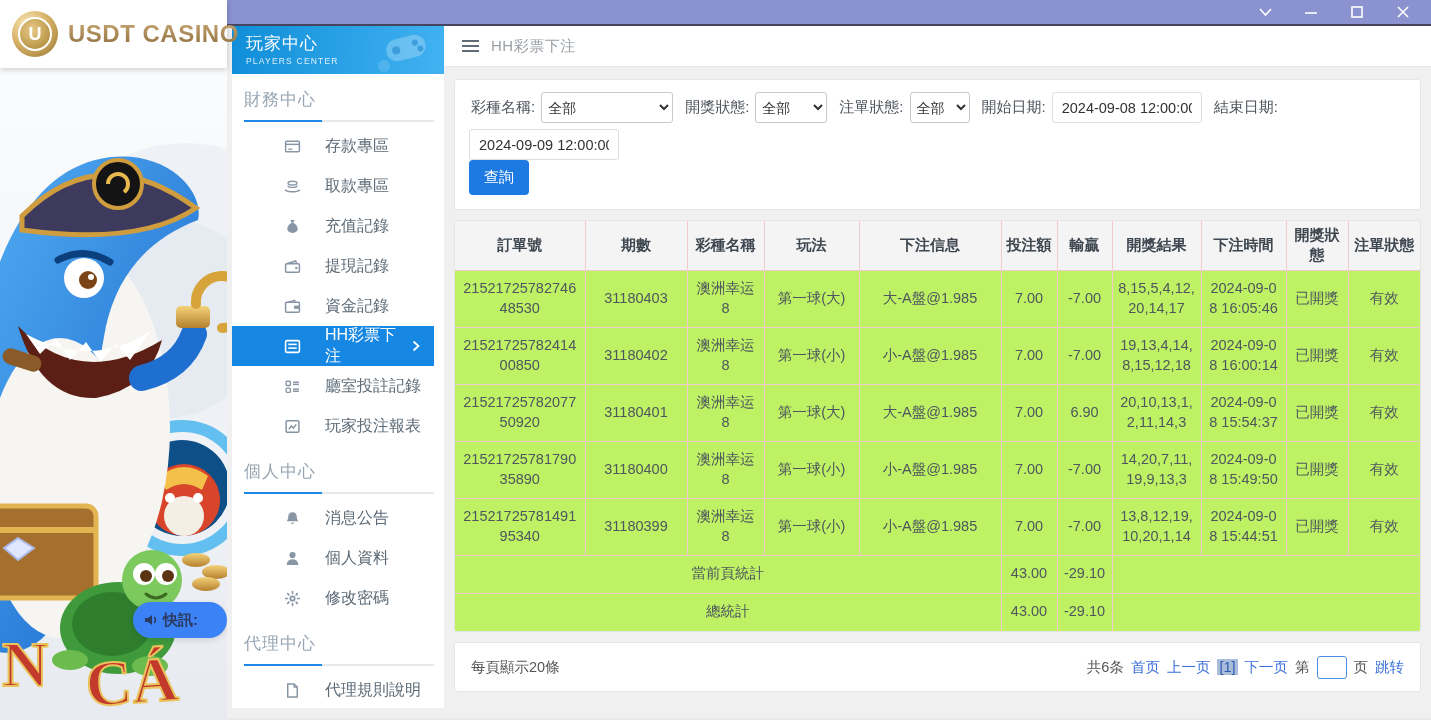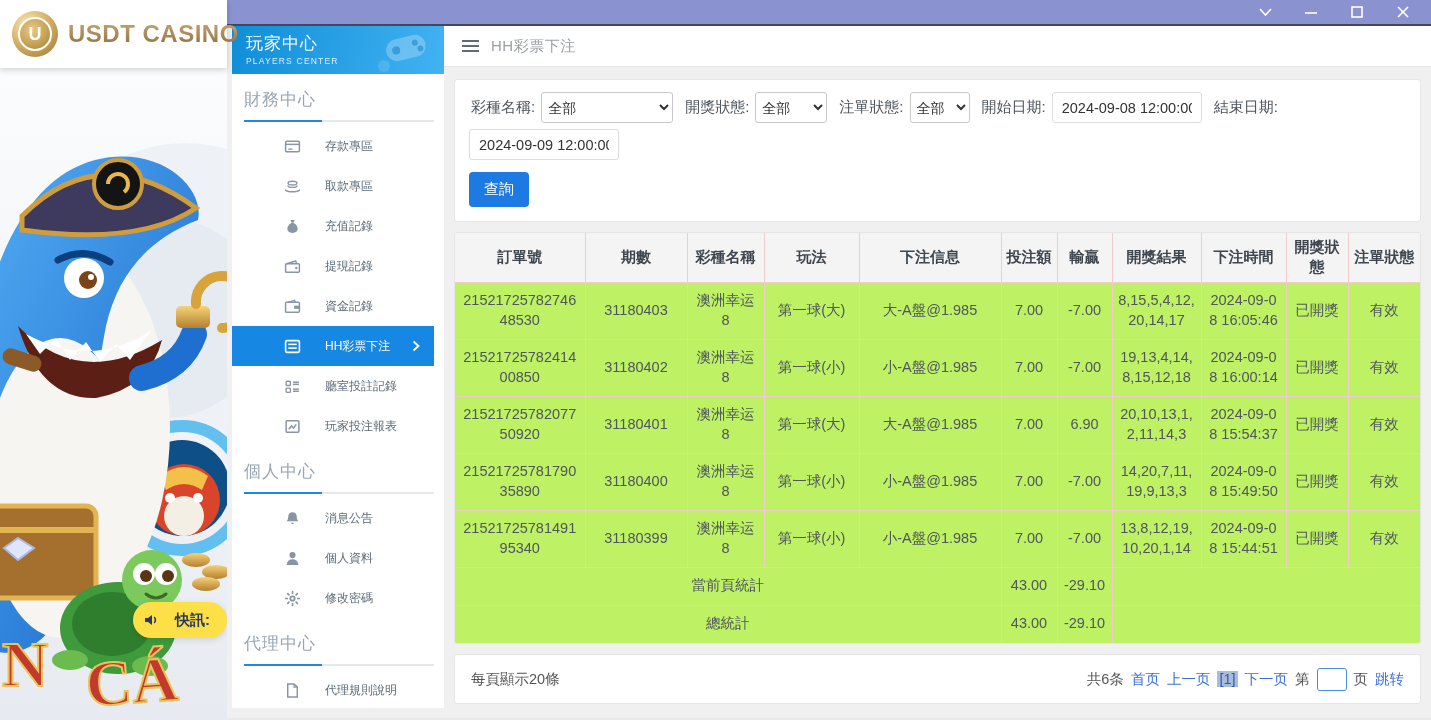--- a/index.html
+++ b/index.html
@@ -7,39 +7,39 @@
   body { font-family:"Liberation Sans","DejaVu Sans",sans-serif; background:#e9e9eb; }
   .screen { position:relative; width:1431px; height:720px; }
 
   
   .left-col { position:absolute; left:0; top:0; width:227px; height:720px; background:#f2f4f7; z-index:5; }
   .logo-box { height:68px; background:#ffffff; display:flex; align-items:center; gap:10px; padding:0 12px; box-shadow:0 2px 6px rgba(0,0,0,.18); position:relative; z-index:6; }
   .logo-coin { width:46px; height:46px; border-radius:50%; background:radial-gradient(circle at 35% 30%, #f9edc0, #d9b269 45%, #9a7a34 95%); display:flex; align-items:center; justify-content:center; flex:0 0 auto; }
   .logo-coin-inner { width:34px; height:34px; border-radius:50%; border:2px solid #fff; background:radial-gradient(circle at 40% 35%, #e8c887, #a8842f); display:flex; align-items:center; justify-content:center; color:#fff; font-weight:bold; font-size:18px; }
   .logo-text { font-size:24px; font-weight:800; letter-spacing:.5px; background:linear-gradient(180deg,#c9a873,#8d6d3e); -webkit-background-clip:text; background-clip:text; color:transparent; white-space:nowrap; }
   .illustration { position:relative; width:227px; height:652px; overflow:hidden; }
-  .ticker { position:absolute; left:133px; top:534px; width:94px; height:36px; background:#fde047; border-radius:18px; box-shadow:0 2px 6px rgba(0,0,0,.12); display:flex; align-items:center; gap:16px; padding:12px 10px; color:#2c3a5e; font-weight:bold; font-size:15px; }
+  .ticker { position:absolute; left:133px; top:534px; width:94px; height:36px; background:#3b82f6; border-radius:18px; box-shadow:0 2px 6px rgba(0,0,0,.12); display:flex; align-items:center; gap:4px; padding:12px 10px; color:#2c3a5e; font-weight:bold; font-size:15px; }
 
   
   .right-col { position:absolute; left:227px; top:0; width:1204px; height:716px; }
   .titlebar { height:26px; background:#8a92d0; border-bottom:2px solid #45455e; display:flex; align-items:center; justify-content:flex-end; gap:30px; padding-right:20px; }
   .winbtn { width:16px; height:16px; display:inline-flex; align-items:center; justify-content:center; cursor:default; }
 
   .app { display:flex; height:692px; background:#f0f0f1; padding-left:5px; }
 
   
   .sidebar { width:212px; background:#fff; height:682px; flex:0 0 auto; }
   .sb-header { height:48px; background:linear-gradient(100deg,#0f8ed8,#42b2f2); color:#fff; padding:6px 14px 0; position:relative; overflow:hidden; }
   .sb-title { font-size:17px; letter-spacing:1px; }
   .sb-sub { font-size:8.5px; letter-spacing:1.2px; color:rgba(255,255,255,.85); margin-top:1px; }
   .sb-gamepad { position:absolute; right:10px; top:6px; opacity:.9; }
   .sb-section-title { font-size:17px; color:#97a5b3; padding:14px 0 0 12px; letter-spacing:1px; }
   .sb-underline { height:2px; background:#e6e9ec; margin:9px 10px 4px 12px; position:relative; }
   .sb-underline::before { content:""; position:absolute; left:0; top:0; height:2px; width:78px; background:#1e88e5; }
-  .sb-item { height:40px; display:flex; align-items:center; padding-left:52px; margin-right:10px; color:#5c6b77; font-size:12px; cursor:pointer; position:relative; }
+  .sb-item { height:40px; display:flex; align-items:center; padding-left:52px; margin-right:10px; color:#5c6b77; font-size:16px; cursor:pointer; position:relative; }
   .sb-icon { width:17px; height:17px; margin-right:24px; color:#8795a5; display:inline-flex; flex:0 0 auto; }
   .sb-icon svg { width:100%; height:100%; }
   .sb-item.active { background:#1787e4; color:#fff; }
   .sb-item.active .sb-icon { color:#fff; }
   .sb-item .chev { margin-left:auto; padding-right:14px; display:none; }
   .sb-item.active .chev { display:inline-flex; }
 
   
   .main { flex:1; display:flex; flex-direction:column; min-width:0; }
   .topbar { height:41px; background:#fff; border-bottom:1px solid #e6e6e6; display:flex; align-items:center; padding-left:18px; gap:12px; }
@@ -49,21 +49,21 @@
 
   .filter-card { background:#fff; border:1px solid #e6e6e6; border-radius:3px; padding:12px 14px 14px; margin-bottom:10px; }
   .filter-row { display:flex; align-items:center; flex-wrap:wrap; font-size:15px; color:#4d555c; gap:6px; }
   .filter-row label { margin-left:6px; }
   .filter-row label:first-child { margin-left:2px; }
   .sel { height:31px; border:1px solid #c9c9c9; border-radius:3px; font-size:14px; color:#333; background:#fff; padding:0 2px; font-family:inherit; }
   .sel-lottery { width:132px; }
   .sel-draw { width:72px; }
   .sel-order { width:60px; }
   .date-input { width:150px; height:31px; border:1px solid #ddd; border-radius:3px; padding:0 9px; font-size:14.5px; color:#333; font-family:inherit; }
-  .query-btn { margin-top:12px; background:#1c7ae2; color:#fff; border:none; border-radius:4px; padding:8px 15px; font-size:15px; cursor:pointer; font-family:inherit; }
+  .query-btn { background:#1c7ae2; color:#fff; border:none; border-radius:4px; padding:8px 15px; font-size:15px; cursor:pointer; font-family:inherit; }
 
   .table-card { background:#bef264; border:1px solid #e5e5e5; border-radius:3px; }
   table { width:100%; border-collapse:collapse; border-style:hidden; table-layout:fixed; text-align:center; color:#4f565e; font-size:14.5px; }
   th, td { border:1px solid #f2cccc; padding:4px 5px; word-break:break-all; line-height:1.35; }
   th { background:#f4f4f4; height:40px; color:#3e4750; font-size:15px; font-weight:bold; }
   tbody td { height:57px; }
   .sum-row td { height:38px; color:#4f565e; }
 
   .pager { background:#fff; border:1px solid #e6e6e6; border-radius:3px; margin-top:10px; height:50px; display:flex; align-items:center; justify-content:space-between; padding:0 16px; font-size:14.5px; color:#555; }
   .pager-right { display:flex; align-items:center; gap:7px; }

